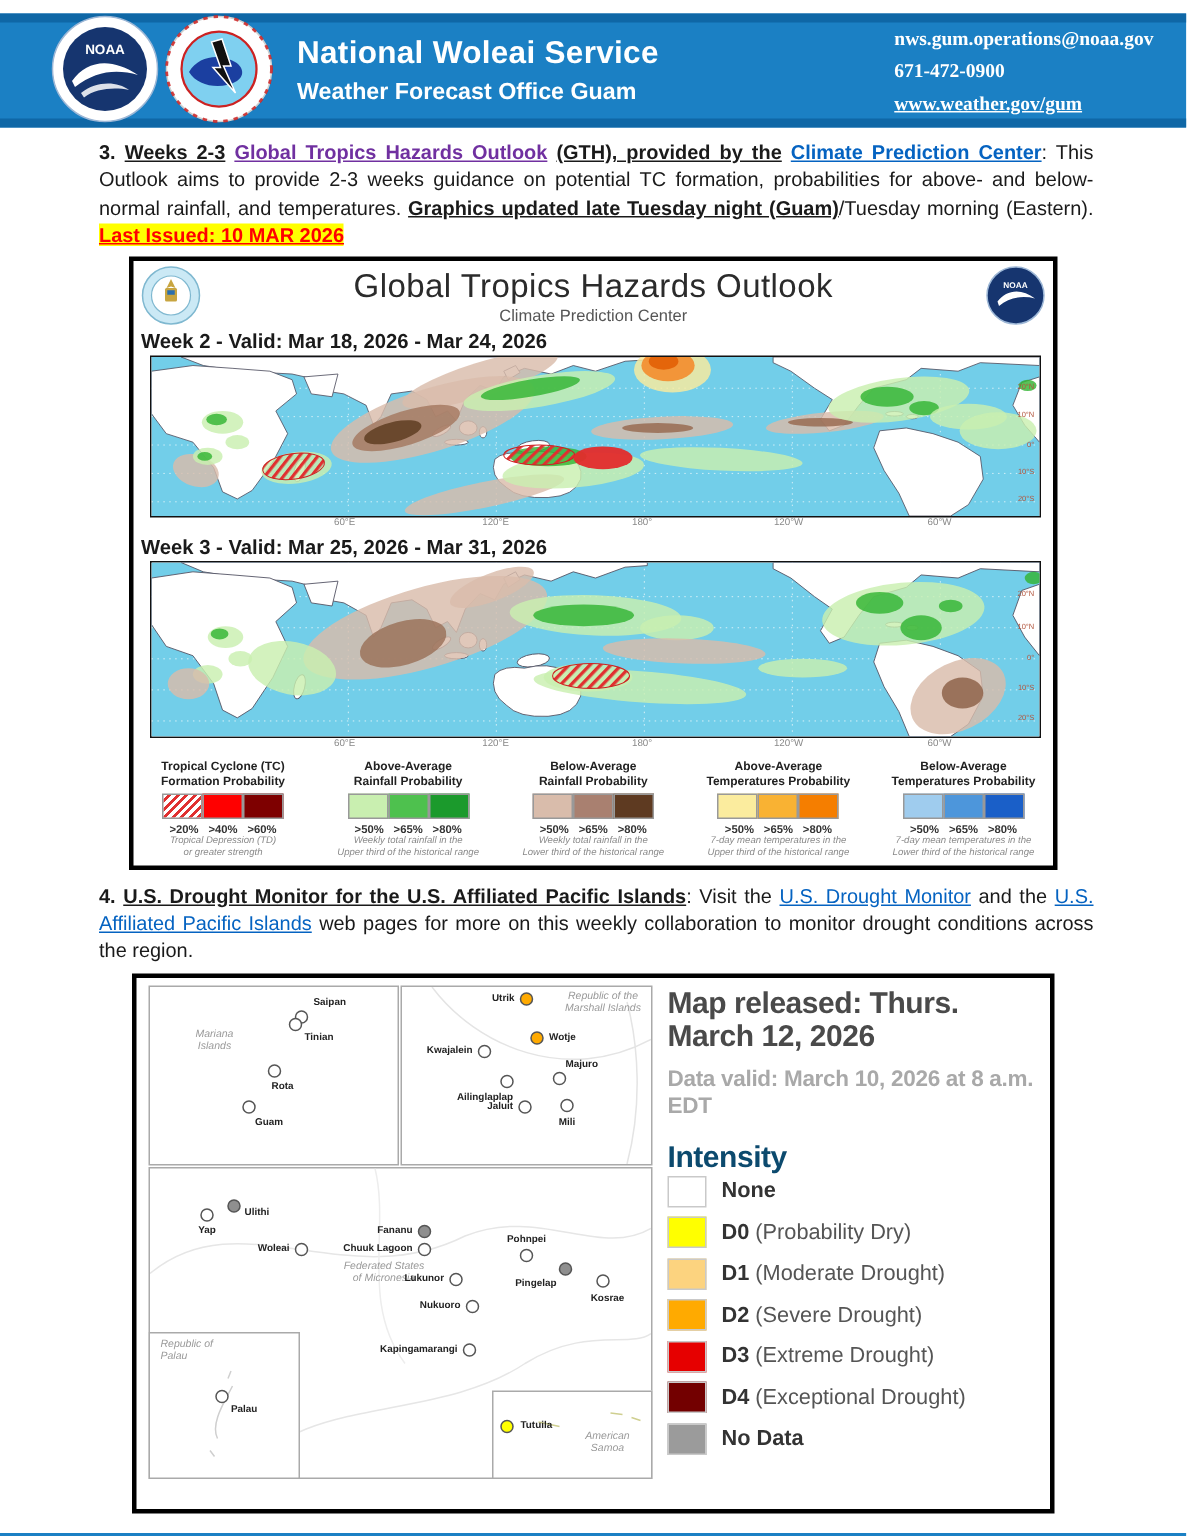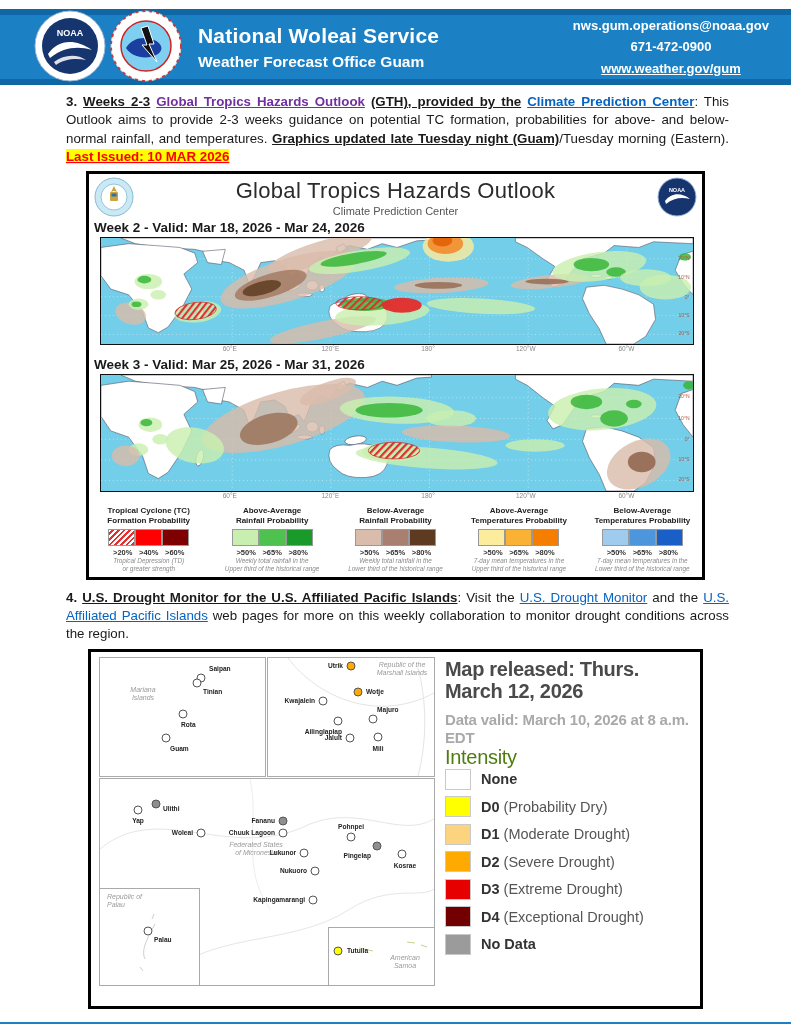--- a/index.html
+++ b/index.html
@@ -8,22 +8,22 @@
 
   
   .banner{position:relative;margin-top:9px;height:64px;background:#1B80C4;
           border-top:6px solid #0F67A6;border-bottom:6px solid #0F67A6;
           display:flex;align-items:center;}
   .logo-wrap{display:flex;align-items:center;gap:4px;margin-left:34px;margin-top:-2px;}
   .logo{width:72px;height:72px;border-radius:50%;flex:0 0 auto;}
   .banner-titles{margin-left:16px;color:#fff;}
   .banner-title{font-size:21px;font-weight:bold;letter-spacing:.2px;}
   .banner-sub{font-size:15.5px;font-weight:bold;margin-top:5px;}
-  .banner-contact{margin-left:auto;margin-right:22px;text-align:center;color:#fff;
-                  font-size:13px;font-weight:bold;line-height:1.65;}
+  .banner-contact{margin-left:auto;margin-right:22px;text-align:left;color:#fff;
+                  font-size:13px;font-weight:bold;line-height:1.65;font-family:Liberation Serif, serif;}
   .banner-contact .site{text-decoration:underline;color:#fff;cursor:pointer;}
 
   
   .para{margin:8px 62px 0 66px;font-size:13.3px;line-height:1.38;text-align:justify;}
   .para b u, .para u b{text-decoration:underline;}
   .lnk{cursor:pointer;text-decoration:underline;}
   .lnk.purple{color:#7030A0;font-weight:bold;}
   .lnk.blue{color:#0563C1;}
   .hl{background:#FFFF00;color:#FF0000;font-weight:bold;text-decoration:underline;}
 
@@ -66,21 +66,21 @@
           transform:translate(-50%,-50%);z-index:5;box-sizing:border-box;}
   .st-label{position:absolute;font-size:6.6px;font-weight:bold;color:#222;white-space:nowrap;z-index:5;}
   .st-label.l{transform:translateX(-100%);} .st-label.c{transform:translateX(-50%);}
   .region-label{position:absolute;font-size:7px;font-style:italic;color:#9a9a9a;
                 line-height:1.25;text-align:center;white-space:pre-line;z-index:4;}
   .region-label.left{text-align:left;}
 
   .d-info{position:absolute;left:354px;top:6px;width:248px;}
   .d-released{font-size:20px;font-weight:bold;color:#4a4a4a;line-height:1.12;letter-spacing:-.3px;}
   .d-valid{font-size:15px;font-weight:bold;color:#a9a9a9;line-height:1.15;margin-top:9px;letter-spacing:-.2px;}
-  .d-intensity{font-size:20px;font-weight:normal;color:#4d7c0f;letter-spacing:-.3px;}
+  .d-intensity{font-size:20px;font-weight:bold;color:#0c4a6e;margin-top:15px;letter-spacing:-.3px;}
   .d-legend{margin-top:0;}
   .dl-row{display:flex;align-items:center;margin-bottom:6.5px;}
   .dl-swatch{width:24px;height:19px;border:1px solid #c9c9c9;flex:0 0 auto;}
   .dl-key{font-size:14.5px;font-weight:bold;color:#333;margin-left:10px;}
   .dl-label{font-size:14.5px;color:#555;margin-left:4px;}
 
   
   .footer{margin:13px 0 0;background:#1B80C4;border-bottom:5px solid #9CC9E8;
           padding:8px 28px 9px;color:#fff;font-size:12px;font-weight:bold;font-style:italic;
           line-height:1.6;text-align:center;}

